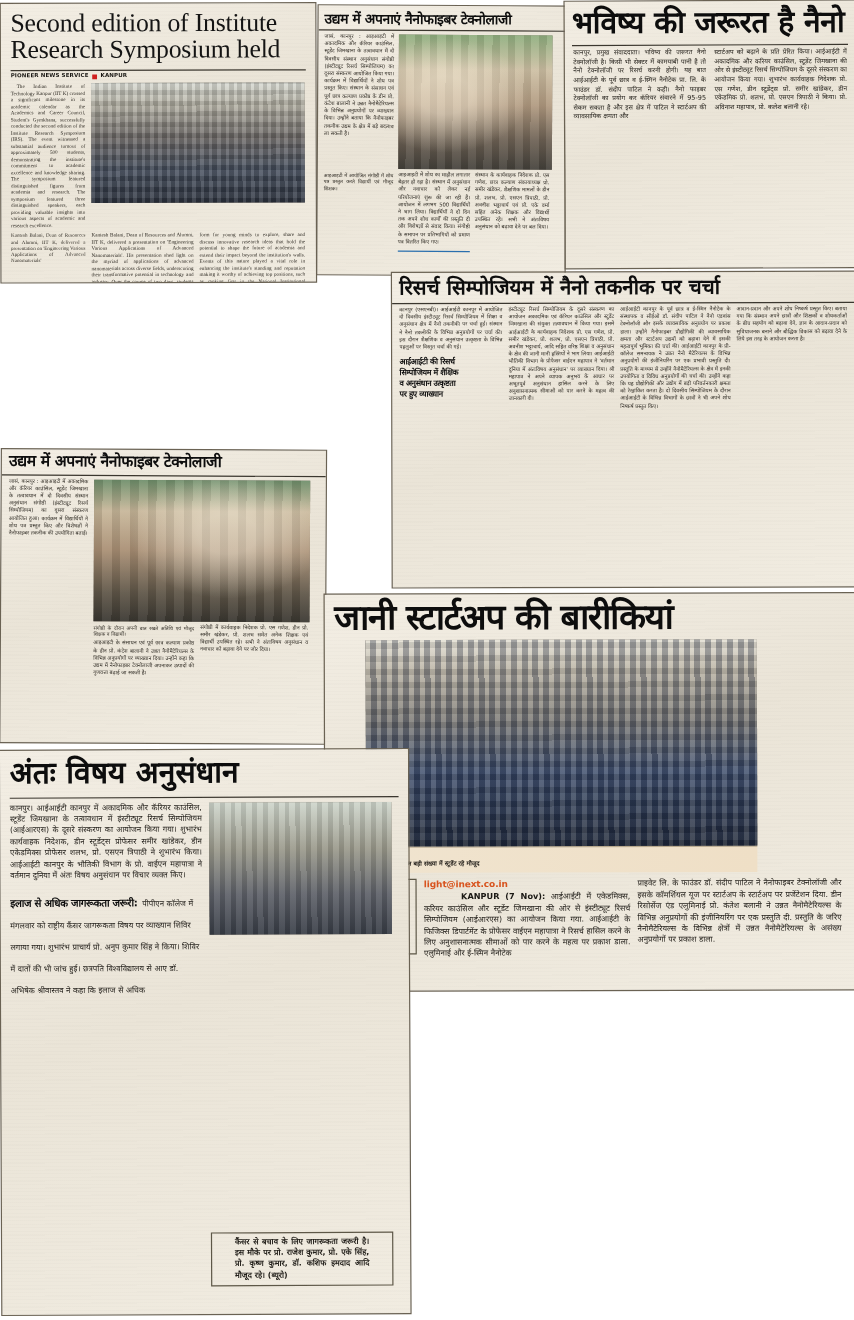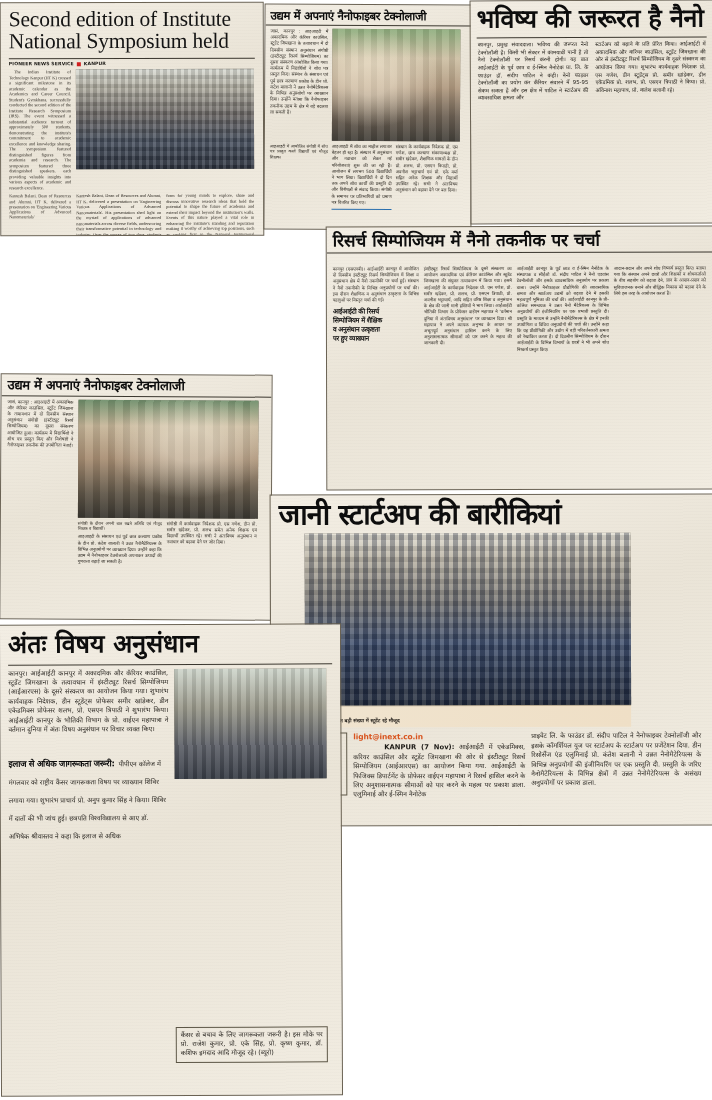--- a/index.html
+++ b/index.html
@@ -118,21 +118,21 @@
   .sk2{transform:rotate(0.3deg);}
   .sk3{transform:rotate(-0.15deg);}
   .rulebox{border:1px solid #5d5747;}
 </style>
 </head>
 <body>
 
 <div class="clip paper bordered sk3" style="left:0px;top:2px;width:262px;height:232px;">
   <div style="padding:6px 6px 0 8px;">
     <div class="hl-en" style="font-size:21.5px;">Second edition of Institute</div>
-    <div class="hl-en" style="font-size:21.5px;">National Symposium held</div>
+    <div class="hl-en" style="font-size:21.5px;">Research Symposium held</div>
   </div>
 
   <div style="margin:5px 8px 3px 8px;border-top:1px solid #3b372f;padding-top:2.5px;display:flex;align-items:center;gap:3px;">
     <span class="kicker">PIONEER NEWS SERVICE</span>
     <span style="width:4px;height:4px;background:#d01f1f;display:inline-block;"></span>
     <span class="kicker">KANPUR</span>
   </div>
 
   <div style="display:flex;gap:5px;padding:0 8px;">
     <div style="width:62px;">
@@ -190,21 +190,21 @@
     </div>
     <div style="flex:1;">
       <div class="body-hi-m">स्टार्टअप को बढ़ाने के प्रति प्रेरित किया। आईआईटी में अकादमिक और करियर काउंसिल, स्टूडेंट जिमखाना की ओर से इंस्टीट्यूट रिसर्च सिम्पोजियम के दूसरे संस्करण का आयोजन किया गया। शुभारंभ कार्यवाहक निदेशक प्रो. एस गणेश, डीन स्टूडेंट्स प्रो. समीर खांडेकर, डीन एकेडमिक प्रो. शलभ, प्रो. एसएन त्रिपाठी ने किया। प्रो. अविनाश महापात्र, प्रो. कलेश बलानी रहे।</div>
     </div>
   </div>
 </div>
 
 <div class="clip paper bordered sk3" style="left:326px;top:226px;width:386px;height:262px;">
   <div class="hl-hi-serif" style="font-size:17px;padding:4px 5px 3px 6px;border-bottom:1px solid #3b372f;white-space:nowrap;">रिसर्च सिम्पोजियम में नैनो तकनीक पर चर्चा</div>
 
-  <div style="display:flex;gap:5px;padding:13px 6px 0 6px;">
+  <div style="display:flex;gap:5px;padding:3px 6px 0 6px;">
     <div style="width:86px;">
       <div class="body-hi">कानपुर (एसएनबी)। आईआईटी कानपुर में आयोजित दो दिवसीय इंस्टीट्यूट रिसर्च सिम्पोजियम में शिक्षा व अनुसंधान क्षेत्र में नैनो तकनीकी पर चर्चा हुई। संस्थान ने नैनो तकनीकी के विभिन्न अनुप्रयोगों पर चर्चा की। इस दौरान शैक्षणिक व अनुसंधान उत्कृष्टता के विभिन्न पहलुओं पर विस्तृत चर्चा की गई।</div>
       <div style="margin-top:4px;">
         <div class="hl-hi" style="font-size:6.6px;line-height:9px;">आईआईटी की रिसर्च</div>
         <div class="hl-hi" style="font-size:6.6px;line-height:9px;">सिम्पोजियम में शैक्षिक</div>
         <div class="hl-hi" style="font-size:6.6px;line-height:9px;">व अनुसंधान उत्कृष्टता</div>
         <div class="hl-hi" style="font-size:6.6px;line-height:9px;">पर हुए व्याख्यान</div>
       </div>
     </div>
     <div style="width:88px;">
@@ -276,25 +276,25 @@
 <div class="clip paper bordered sk1" style="left:0px;top:624px;width:340px;height:470px;">
   <div style="padding:6px 6px 2px 8px;">
     <div class="hl-hi-serif" style="font-size:25px;">अंतः विषय अनुसंधान</div>
   </div>
   <div style="border-top:1px solid #3b372f;margin:4px 8px 4px 8px;"></div>
 
   <div style="display:flex;gap:6px;padding:0 8px;">
     <div style="width:160px;">
       <div class="body-hi-l">कानपुर। आईआईटी कानपुर में अकादमिक और कॅरियर काउंसिल, स्टूडेंट जिमखाना के तत्वावधान में इंस्टीट्यूट रिसर्च सिम्पोजियम (आईआरएस) के दूसरे संस्करण का आयोजन किया गया। शुभारंभ कार्यवाहक निदेशक, डीन स्टूडेंट्स प्रोफेसर समीर खांडेकर, डीन एकेडमिक्स प्रोफेसर शलभ, प्रो. एसएन त्रिपाठी ने शुभारंभ किया। आईआईटी कानपुर के भौतिकी विभाग के प्रो. वाईएन महापात्रा ने वर्तमान दुनिया में अंतः विषय अनुसंधान पर विचार व्यक्त किए।</div>
 
-      <div style="margin-top:18px;">
+      <div style="margin-top:8px;">
         <span class="hl-hi" style="font-size:8.5px;line-height:12px;">इलाज से अधिक जागरूकता जरूरी:</span>
         <span class="body-hi-l">पीपीएन कॉलेज में मंगलवार को राष्ट्रीय कैंसर जागरूकता विषय पर व्याख्यान शिविर लगाया गया। शुभारंभ प्राचार्य प्रो. अनुप कुमार सिंह ने किया। शिविर में दातों की भी जांच हुई। छत्रपति विश्वविद्यालय से आए डॉ. अभिषेक श्रीवास्तव ने कहा कि इलाज से अधिक</span>
       </div>
     </div>
     <div style="width:152px;">
       <div class="photo smallpic" style="width:100%;height:110px;"></div>
-      <div class="rulebox" style="margin-top:248px;padding:3px 4px;">
+      <div class="rulebox" style="margin-top:248px;padding:3px 19px;font-weight:bold;">
         <div class="body-hi-l">कैंसर से बचाव के लिए जागरूकता जरूरी है। इस मौके पर प्रो. राजेश कुमार, प्रो. एके सिंह, प्रो. कृष्ण कुमार, डॉ. कशिफ इमदाद आदि मौजूद रहे। (ब्यूरो)</div>
       </div>
     </div>
   </div>
 </div>
 
 </body></html>

